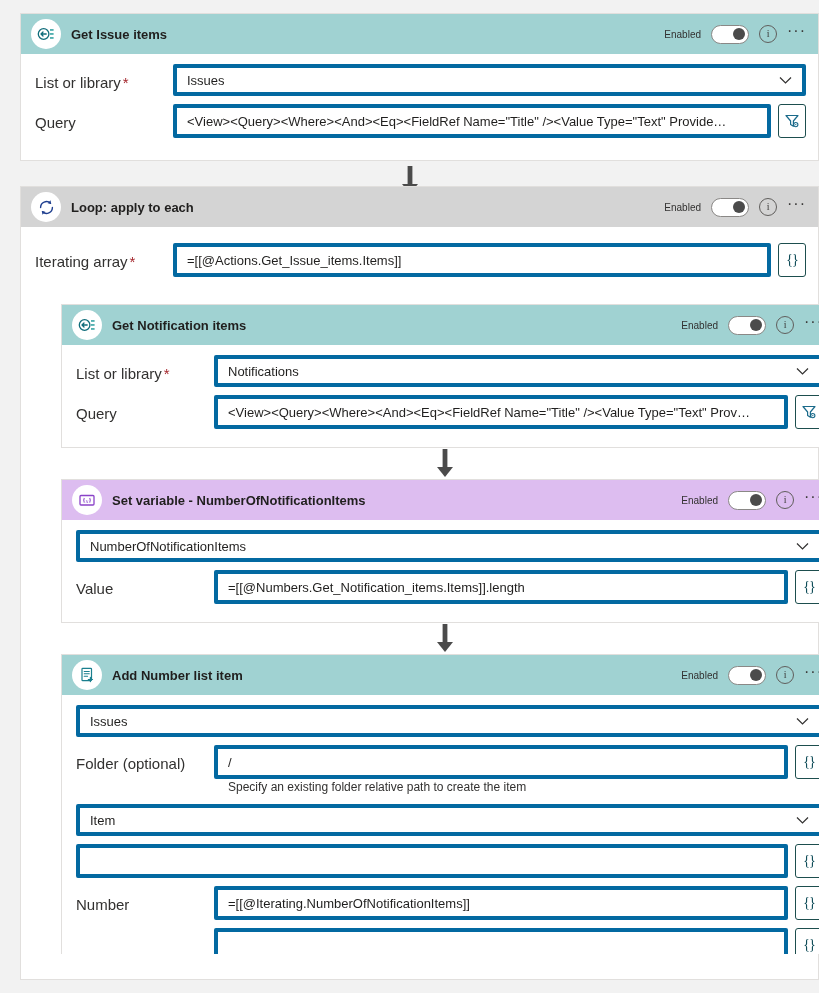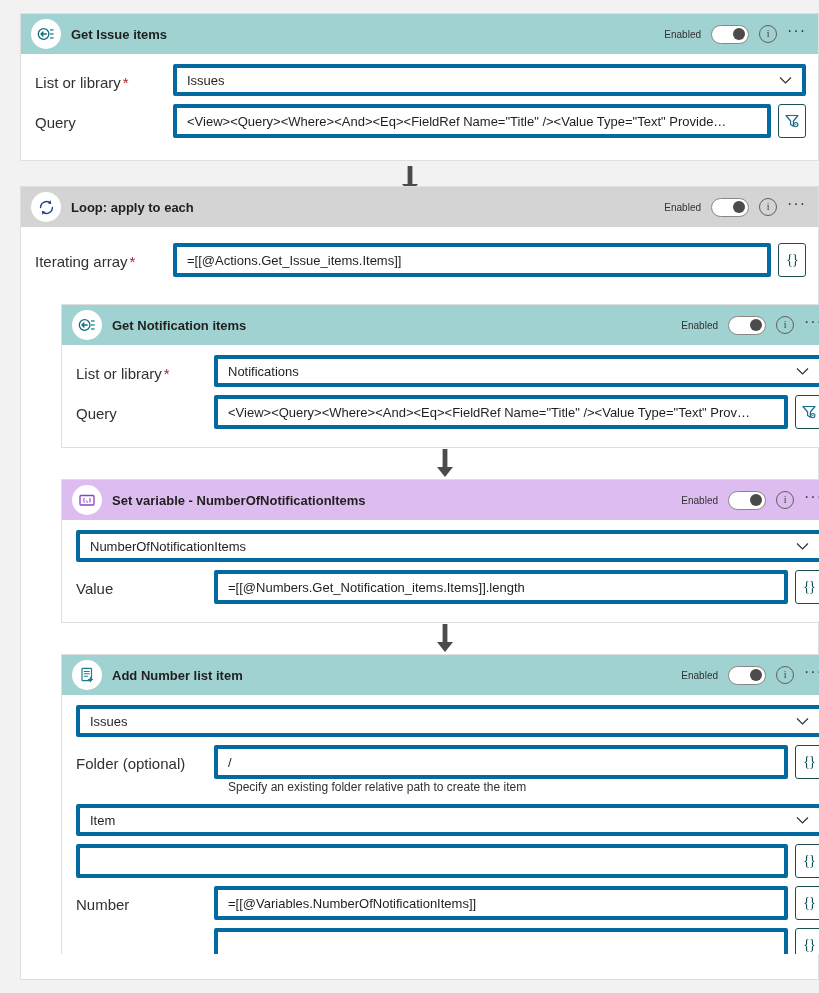--- a/index.html
+++ b/index.html
@@ -436,21 +436,21 @@
               <div class="side-btn t34">
                 <span class="expr-glyph">{}</span>
               </div>
             </div>
           </div>
 
           <div class="row">
             <div class="row-label">Number</div>
             <div class="field-wrap">
               <div class="input tall">
-                <span class="val">=[[@Variables.NumberOfNotificationItems]]</span>
+                <span class="val">=[[@Iterating.NumberOfNotificationItems]]</span>
               </div>
               <div class="side-btn t34">
                 <span class="expr-glyph">{}</span>
               </div>
             </div>
           </div>
 
           <div class="row">
             <div class="row-label"></div>
             <div class="field-wrap">

